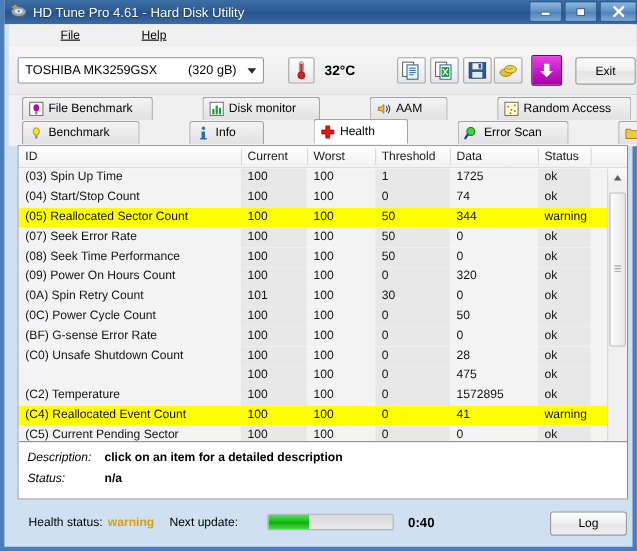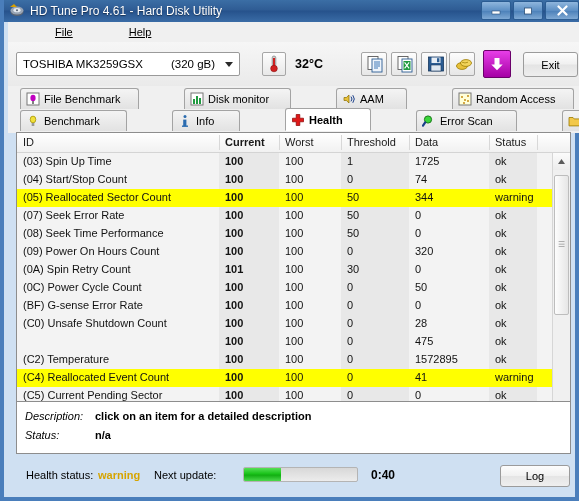--- a/index.html
+++ b/index.html
@@ -20,21 +20,20 @@
   #window {
     position: absolute;
     left: 0; top: 0;
     width: 579px; height: 501px;
     box-sizing: border-box;
     background: #f0f0f0;
     border-left: 4px solid #4a7ebb;
     border-right: 4px solid #4a7ebb;
     border-bottom: 4px solid #4a7ebb;
     background-image: linear-gradient(to bottom, #cfe0f2 0%, #cfe0f2 100%);
-    text-align: right;
   }
 
   
   #titlebar {
     position: absolute;
     left: 0; top: 0;
     width: 579px; height: 22px;
     background: linear-gradient(to bottom, #3b6ea5 0%, #2f5c94 45%, #26528c 50%, #3a6ca6 100%);
     display: flex;
     align-items: center;
@@ -201,21 +200,20 @@
     font-size: 11px;
     white-space: nowrap;
   }
   .tab.active {
     background: #ffffff;
     height: 23px;
     margin-top: -2px;
     align-items: center;
     border-bottom: 1px solid #ffffff;
     z-index: 5;
-    font-weight: bold;
   }
   .tab .tico {
     width: 14px; height: 14px;
     margin-right: 4px;
     flex: 0 0 auto;
     position: relative;
   }
 
   
   #panel {
@@ -259,21 +257,21 @@
   }
   .row.warn { background: #ffff00; }
   .cell {
     position: absolute;
     top: 2px;
     font-size: 11px;
     color: #121212;
     white-space: nowrap;
   }
   .col-id   { left: 6px; }
-  .col-cur  { left: 208px; font-weight: bold; }
+  .col-cur  { left: 208px; }
   .col-wor  { left: 268px; }
   .col-thr  { left: 330px; }
   .col-dat  { left: 398px; }
   .col-sta  { left: 478px; }
   .col-shade {
     position: absolute;
     top: 0; height: 100%;
     background: rgba(0,0,0,0.045);
   }
 

